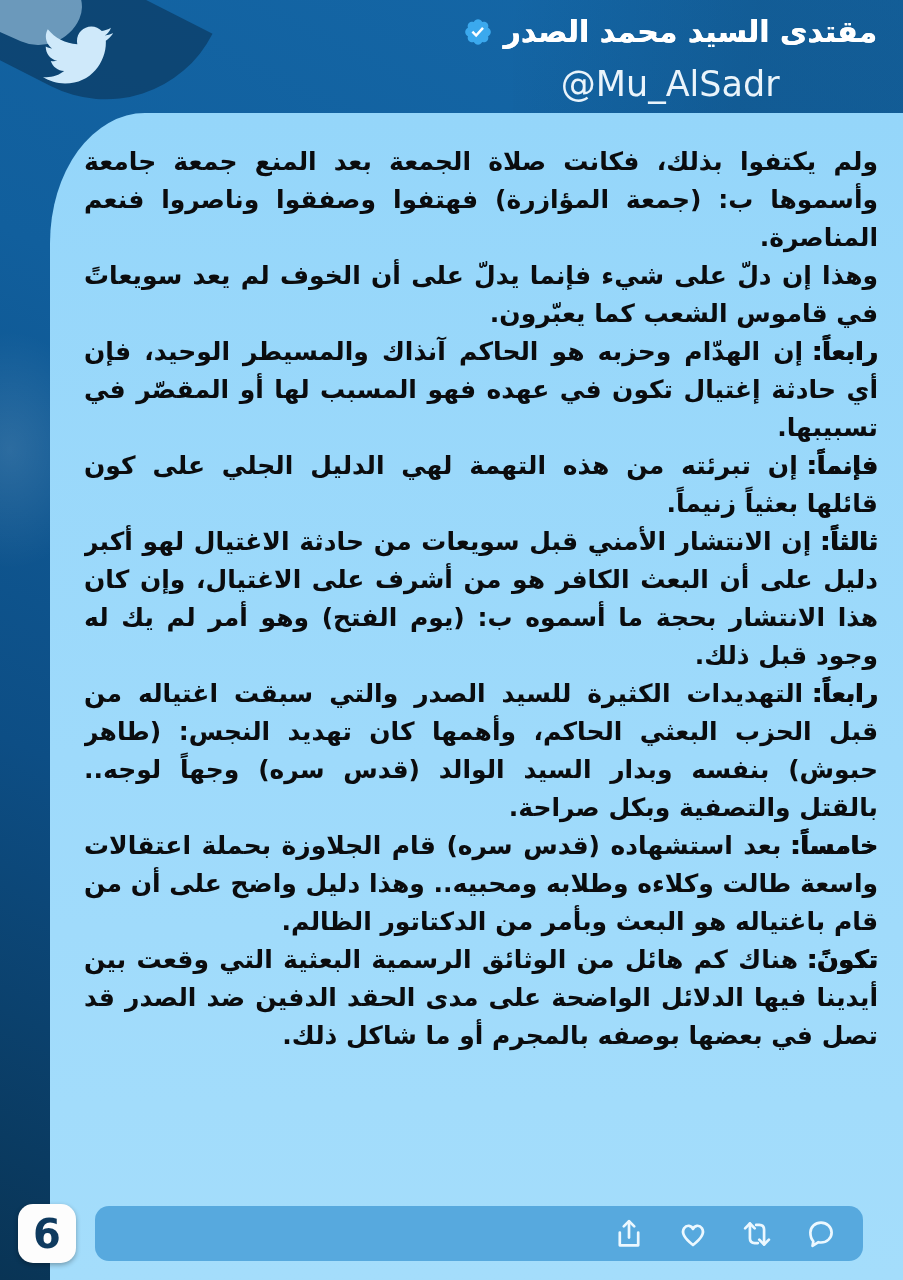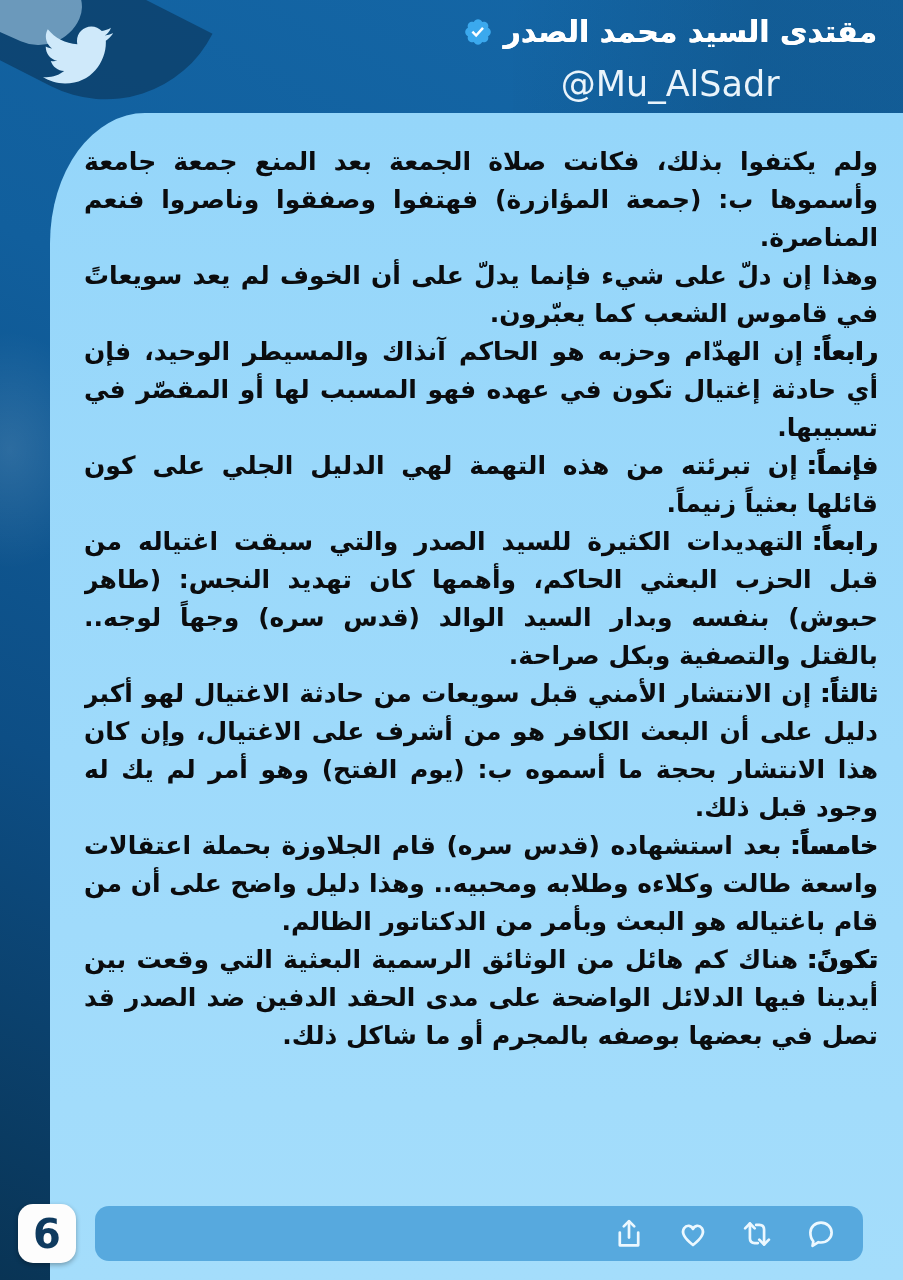--- a/index.html
+++ b/index.html
@@ -75,22 +75,22 @@
     </div>
     <div class="handle">@Mu_AlSadr</div>
   </div>
 
   <div class="card">
     <div class="tweet-text">
       <p class="para"><span>ولم يكتفوا بذلك، فكانت صلاة الجمعة بعد المنع جمعة جامعة وأسموها ب: (جمعة المؤازرة) فهتفوا وصفقوا وناصروا فنعم المناصرة.</span></p>
       <p class="para"><span>وهذا إن دلّ على شيء فإنما يدلّ على أن الخوف لم يعد سويعاتً في قاموس الشعب كما يعبّرون.</span></p>
       <p class="para"><span class="para-lead">رابعاً:</span><span>إن الهدّام وحزبه هو الحاكم آنذاك والمسيطر الوحيد، فإن أي حادثة إغتيال تكون في عهده فهو المسبب لها أو المقصّر في تسبيبها.</span></p>
       <p class="para"><span class="para-lead">فإنماً:</span><span>إن تبرئته من هذه التهمة لهي الدليل الجلي على كون قائلها بعثياً زنيماً.</span></p>
+      <p class="para"><span class="para-lead">ثالثاً:</span><span>إن الانتشار الأمني قبل سويعات من حادثة الاغتيال لهو أكبر دليل على أن البعث الكافر هو من أشرف على الاغتيال، وإن كان هذا الانتشار بحجة ما أسموه ب: (يوم الفتح) وهو أمر لم يك له وجود قبل ذلك.</span></p>
       <p class="para"><span class="para-lead">رابعاً:</span><span>التهديدات الكثيرة للسيد الصدر والتي سبقت اغتياله من قبل الحزب البعثي الحاكم، وأهمها كان تهديد النجس: (طاهر حبوش) بنفسه وبدار السيد الوالد (قدس سره) وجهاً لوجه.. بالقتل والتصفية وبكل صراحة.</span></p>
-      <p class="para"><span class="para-lead">ثالثاً:</span><span>إن الانتشار الأمني قبل سويعات من حادثة الاغتيال لهو أكبر دليل على أن البعث الكافر هو من أشرف على الاغتيال، وإن كان هذا الانتشار بحجة ما أسموه ب: (يوم الفتح) وهو أمر لم يك له وجود قبل ذلك.</span></p>
       <p class="para"><span class="para-lead">خامساً:</span><span>بعد استشهاده (قدس سره) قام الجلاوزة بحملة اعتقالات واسعة طالت وكلاءه وطلابه ومحبيه.. وهذا دليل واضح على أن من قام باغتياله هو البعث وبأمر من الدكتاتور الظالم.</span></p>
       <p class="para"><span class="para-lead">تكونً:</span><span>هناك كم هائل من الوثائق الرسمية البعثية التي وقعت بين أيدينا فيها الدلائل الواضحة على مدى الحقد الدفين ضد الصدر قد تصل في بعضها بوصفه بالمجرم أو ما شاكل ذلك.</span></p>
     </div>
   </div>
 
   <div class="page-badge">6</div>
 
   <div class="action-bar">
     <button class="action-btn" aria-label="share">
       <svg viewBox="0 0 24 24">

